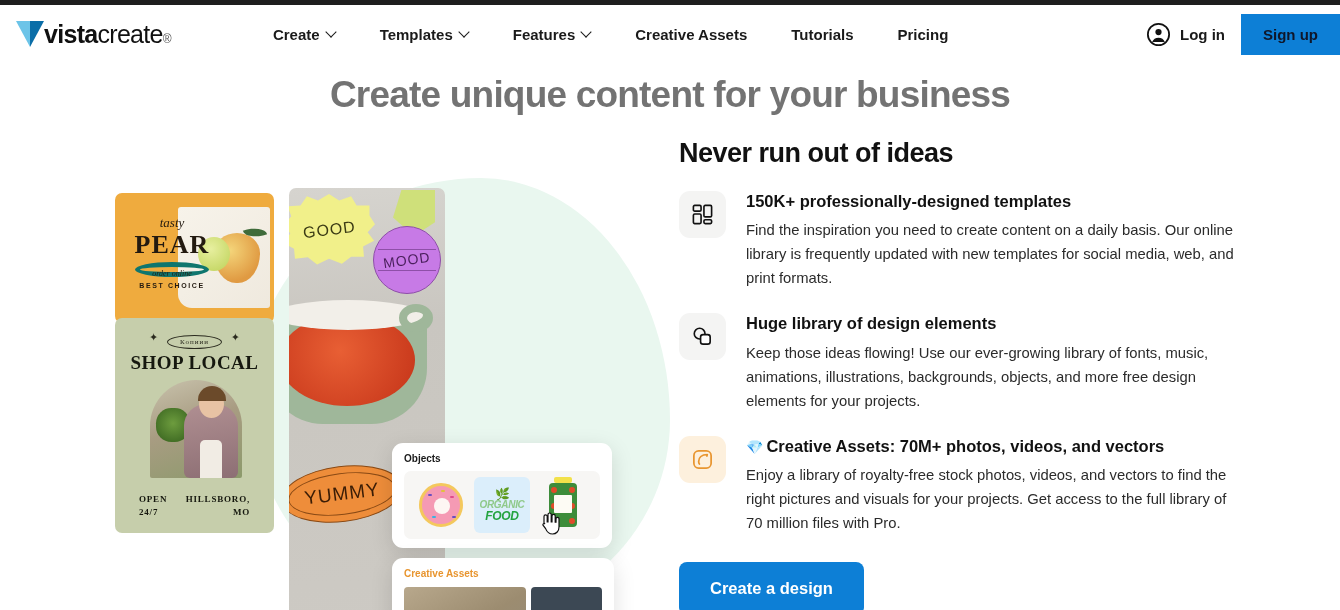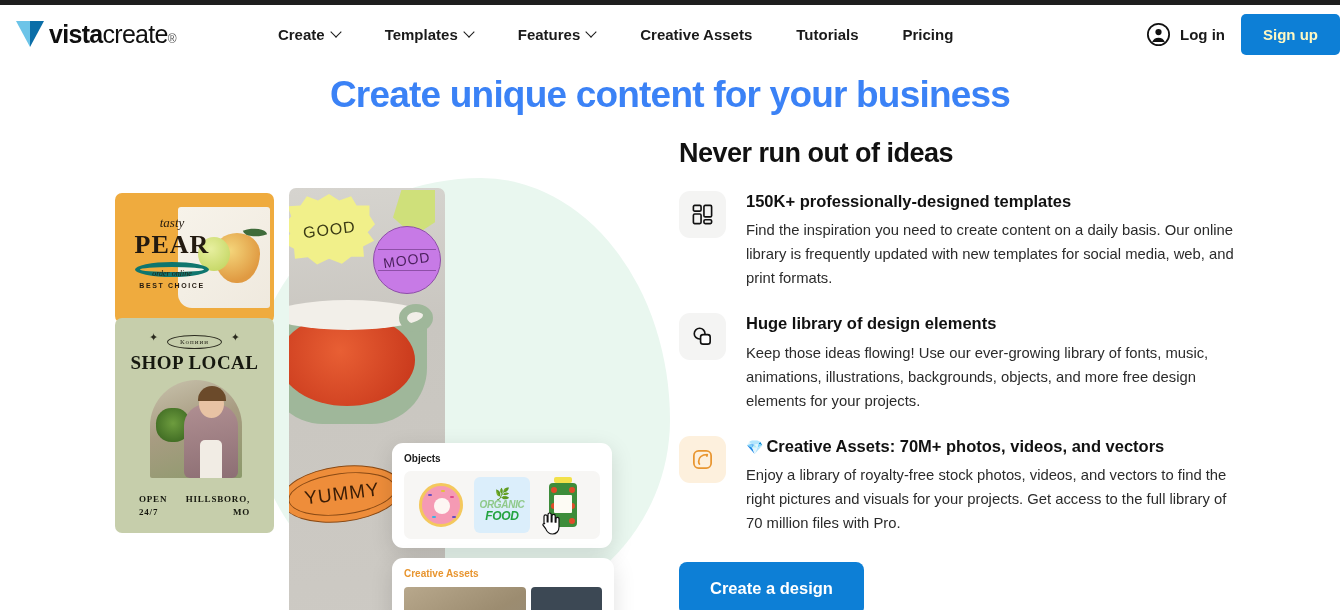--- a/index.html
+++ b/index.html
@@ -13,21 +13,21 @@
   .page { position: relative; width: 1340px; height: 610px; background:#fff; }
 
   
   .top-strip { position:absolute; top:0; left:0; width:1340px; height:5px; background:#1e1e1e; }
 
   
   .header {
     position:absolute; top:5px; left:0; width:1340px; height:58px;
     display:flex; align-items:center; background:#fff;
   }
-  .logo { display:flex; align-items:center; margin-left:16px; gap:5px; }
+  .logo { display:flex; align-items:center; margin-left:16px; }
   .logo-mark { width:28px; height:26px; position:relative; }
   .logo-text { font-size:25px; letter-spacing:-0.7px; color:#101010; white-space:nowrap; }
   .logo-text .b { font-weight:700; }
   .logo-text .r { font-weight:400; }
   .logo-text .dot { font-size:12px; color:#555; }
 
   .nav { display:flex; align-items:center; margin-left:80px; gap:0; }
   .nav-item {
     display:flex; align-items:center; gap:7px;
     font-size:15px; font-weight:600; color:#1a1a1a;
@@ -37,29 +37,29 @@
   .chev::before{
     content:""; position:absolute; left:0; top:0;
     width:7px; height:7px; border-right:1.7px solid #1a1a1a; border-bottom:1.7px solid #1a1a1a;
     transform:rotate(45deg);
   }
 
   .header-right { margin-left:auto; display:flex; align-items:center; gap:16px; }
   .login { display:flex; align-items:center; gap:9px; font-size:15px; font-weight:600; cursor:pointer; }
   .avatar-ic { width:25px; height:25px; }
   .signup {
-    background:#0d7fd6; color:#fef9c3; font-size:15px; font-weight:700;
-    border:none; border-radius:5px; padding:12px 22px; cursor:pointer;
+    background:#0d7fd6; color:#0f172a; font-size:15px; font-weight:700;
+    border:none; border-radius:0; padding:12px 22px; cursor:pointer;
     font-family:"Liberation Sans", sans-serif;
   }
 
   
   .hero-title {
     position:absolute; top:74px; left:0; width:1340px; text-align:center;
-    font-size:37px; font-weight:700; letter-spacing:-0.8px; color:#3b82f6;
+    font-size:37px; font-weight:700; letter-spacing:-0.8px; color:#737373;
   }
 
   
   .illus { position:absolute; left:0; top:130px; width:672px; height:480px; overflow:hidden; }
   .blob {
     position:absolute; left:250px; top:48px; width:420px; height:440px;
     background:#e9f7ef; border-radius:55% 45% 48% 52% / 50% 55% 45% 50%;
   }
 
   .card { position:absolute; border-radius:7px; overflow:hidden; }

